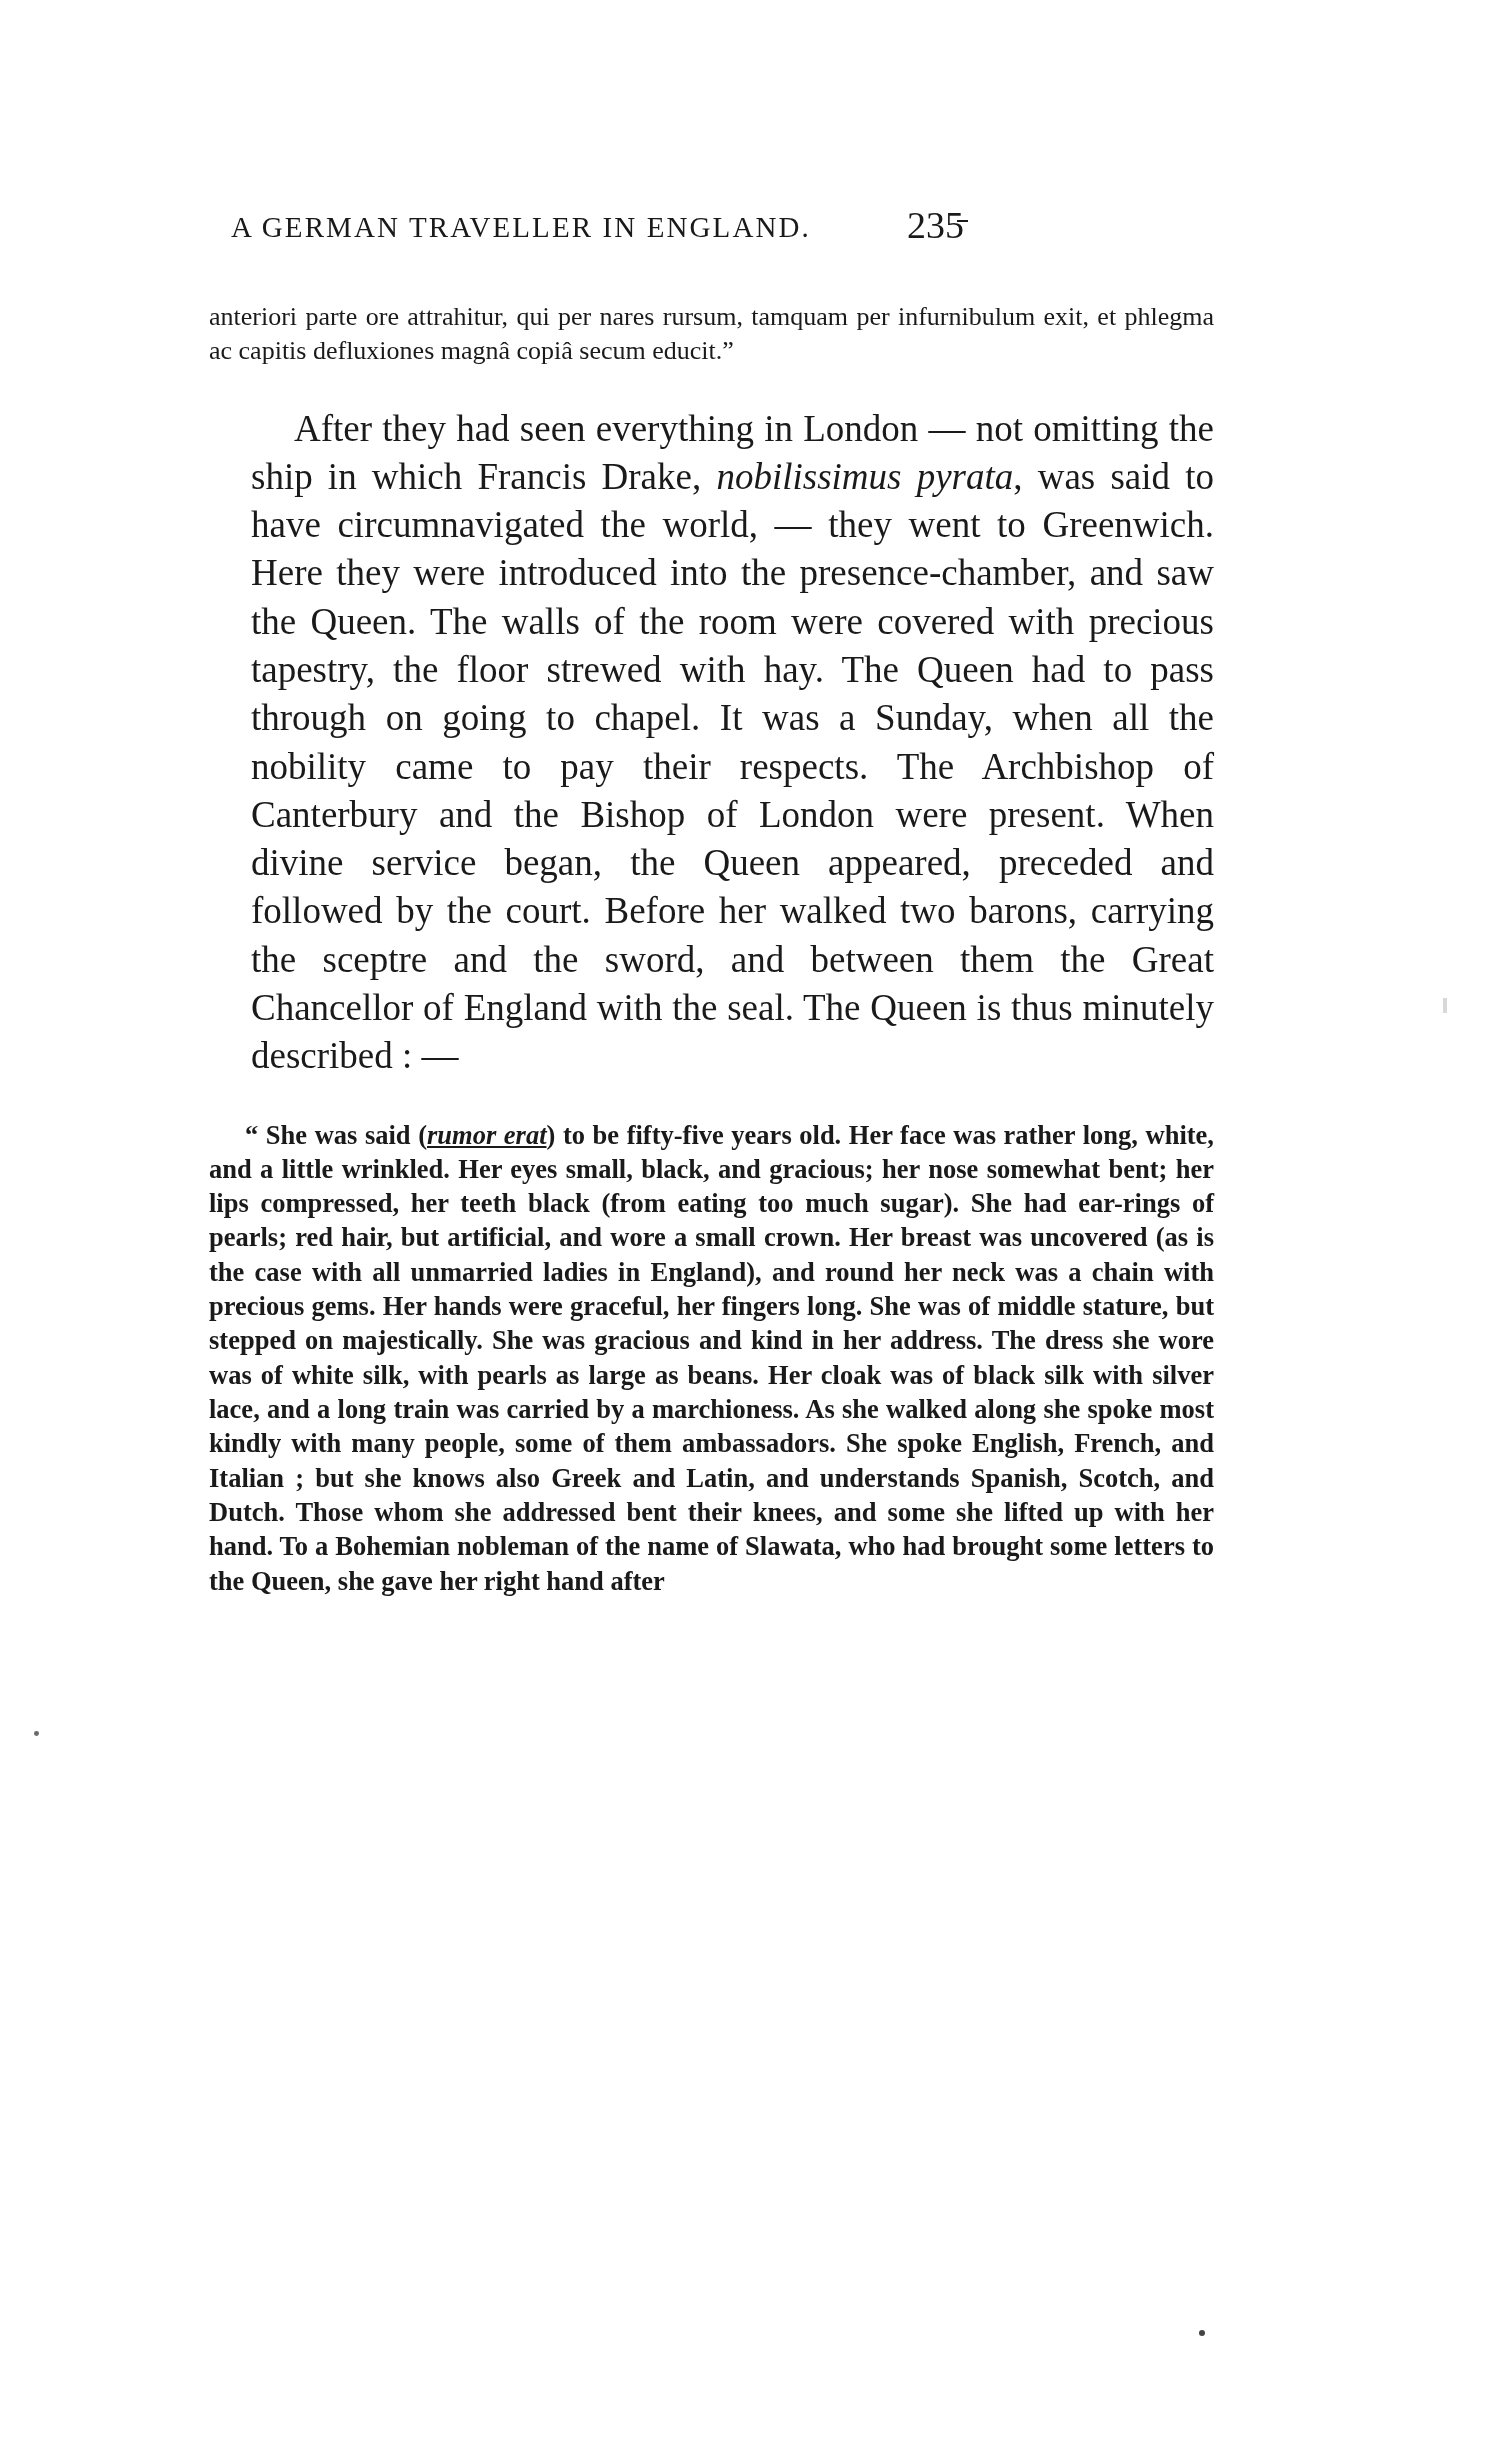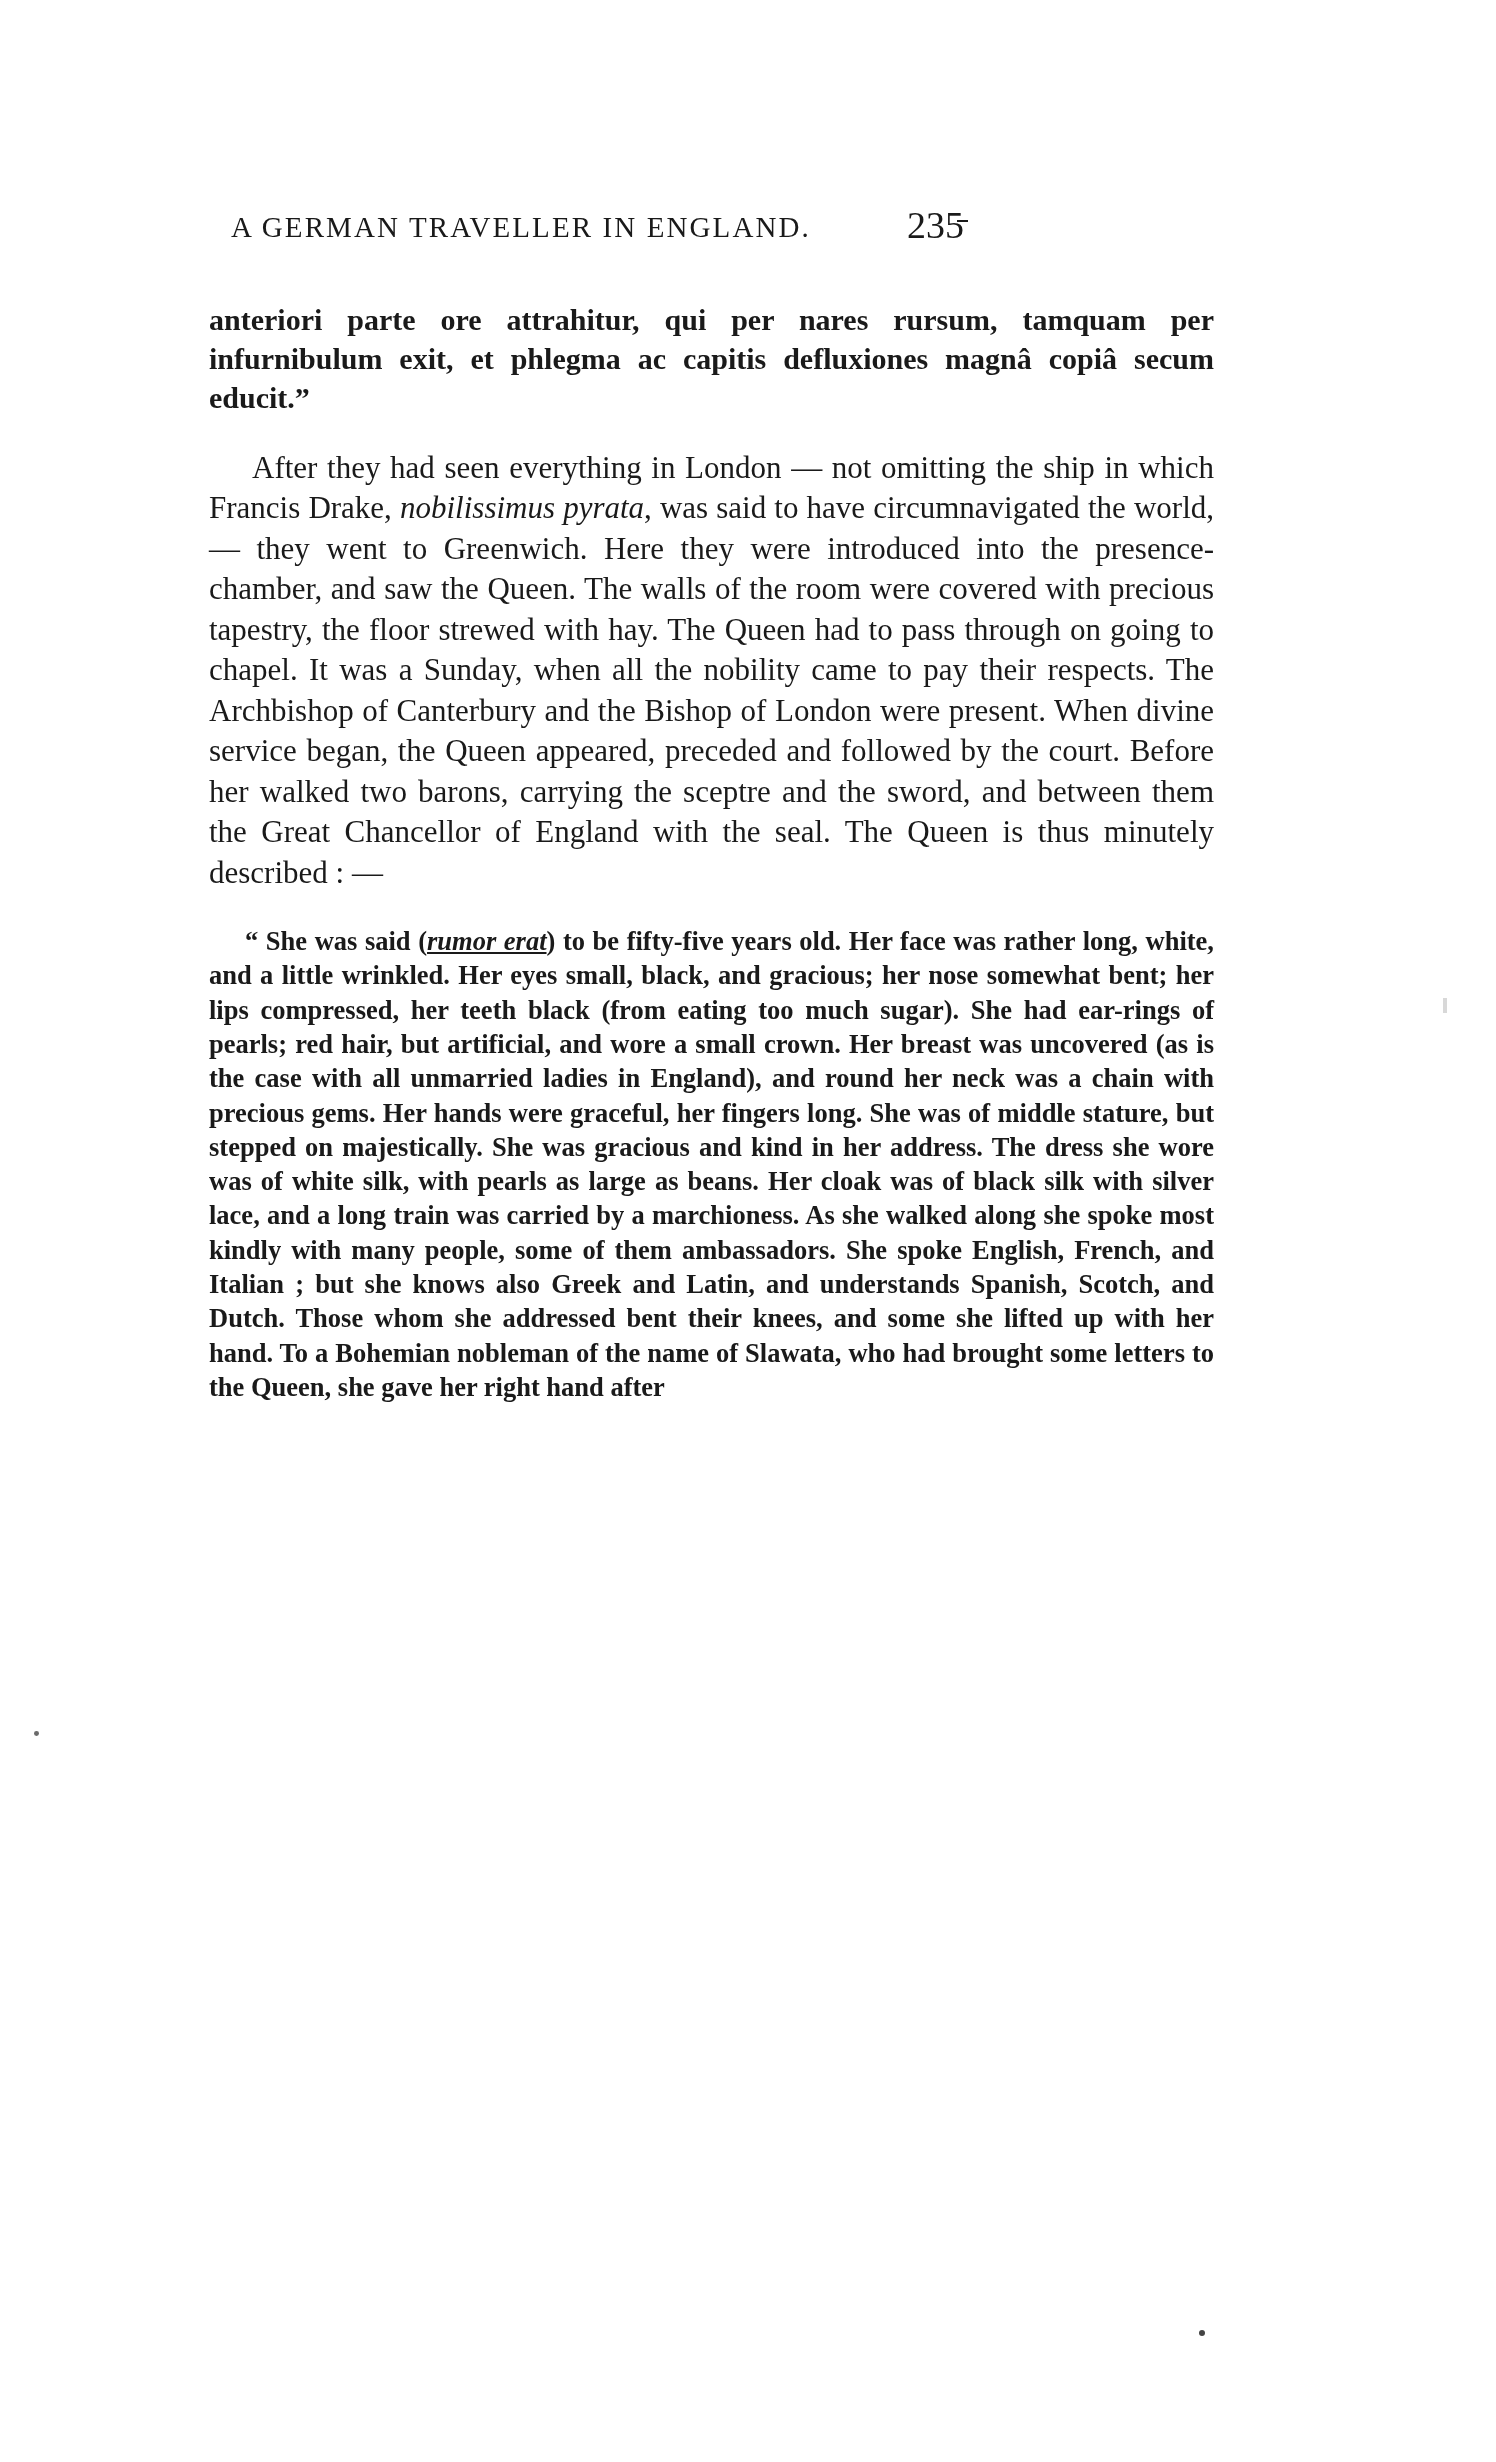--- a/index.html
+++ b/index.html
@@ -49,32 +49,33 @@
     content: "";
     position: absolute;
     right: -4.2px;
     top: 17px;
     width: 11px;
     height: 2.1px;
     background: #1a1a1a;
   }
   
   .latin {
-    font-size: 30px;
+    font-size: 26px;
     line-height: 1.30;
     text-align: justify;
-    font-weight: 700;
+    font-weight: 400;
     margin-bottom: 3px;
   }
   
   .body-main {
-    font-size: 31px;
+    font-size: 37px;
     line-height: 1.305;
     text-align: justify;
     text-indent: 43px;
+    margin-left: 42px;
   }
   .body-main i {
     font-style: italic;
   }
   
   .quote {
     font-size: 26.5px;
     line-height: 1.295;
     text-align: justify;
     text-indent: 36px;

